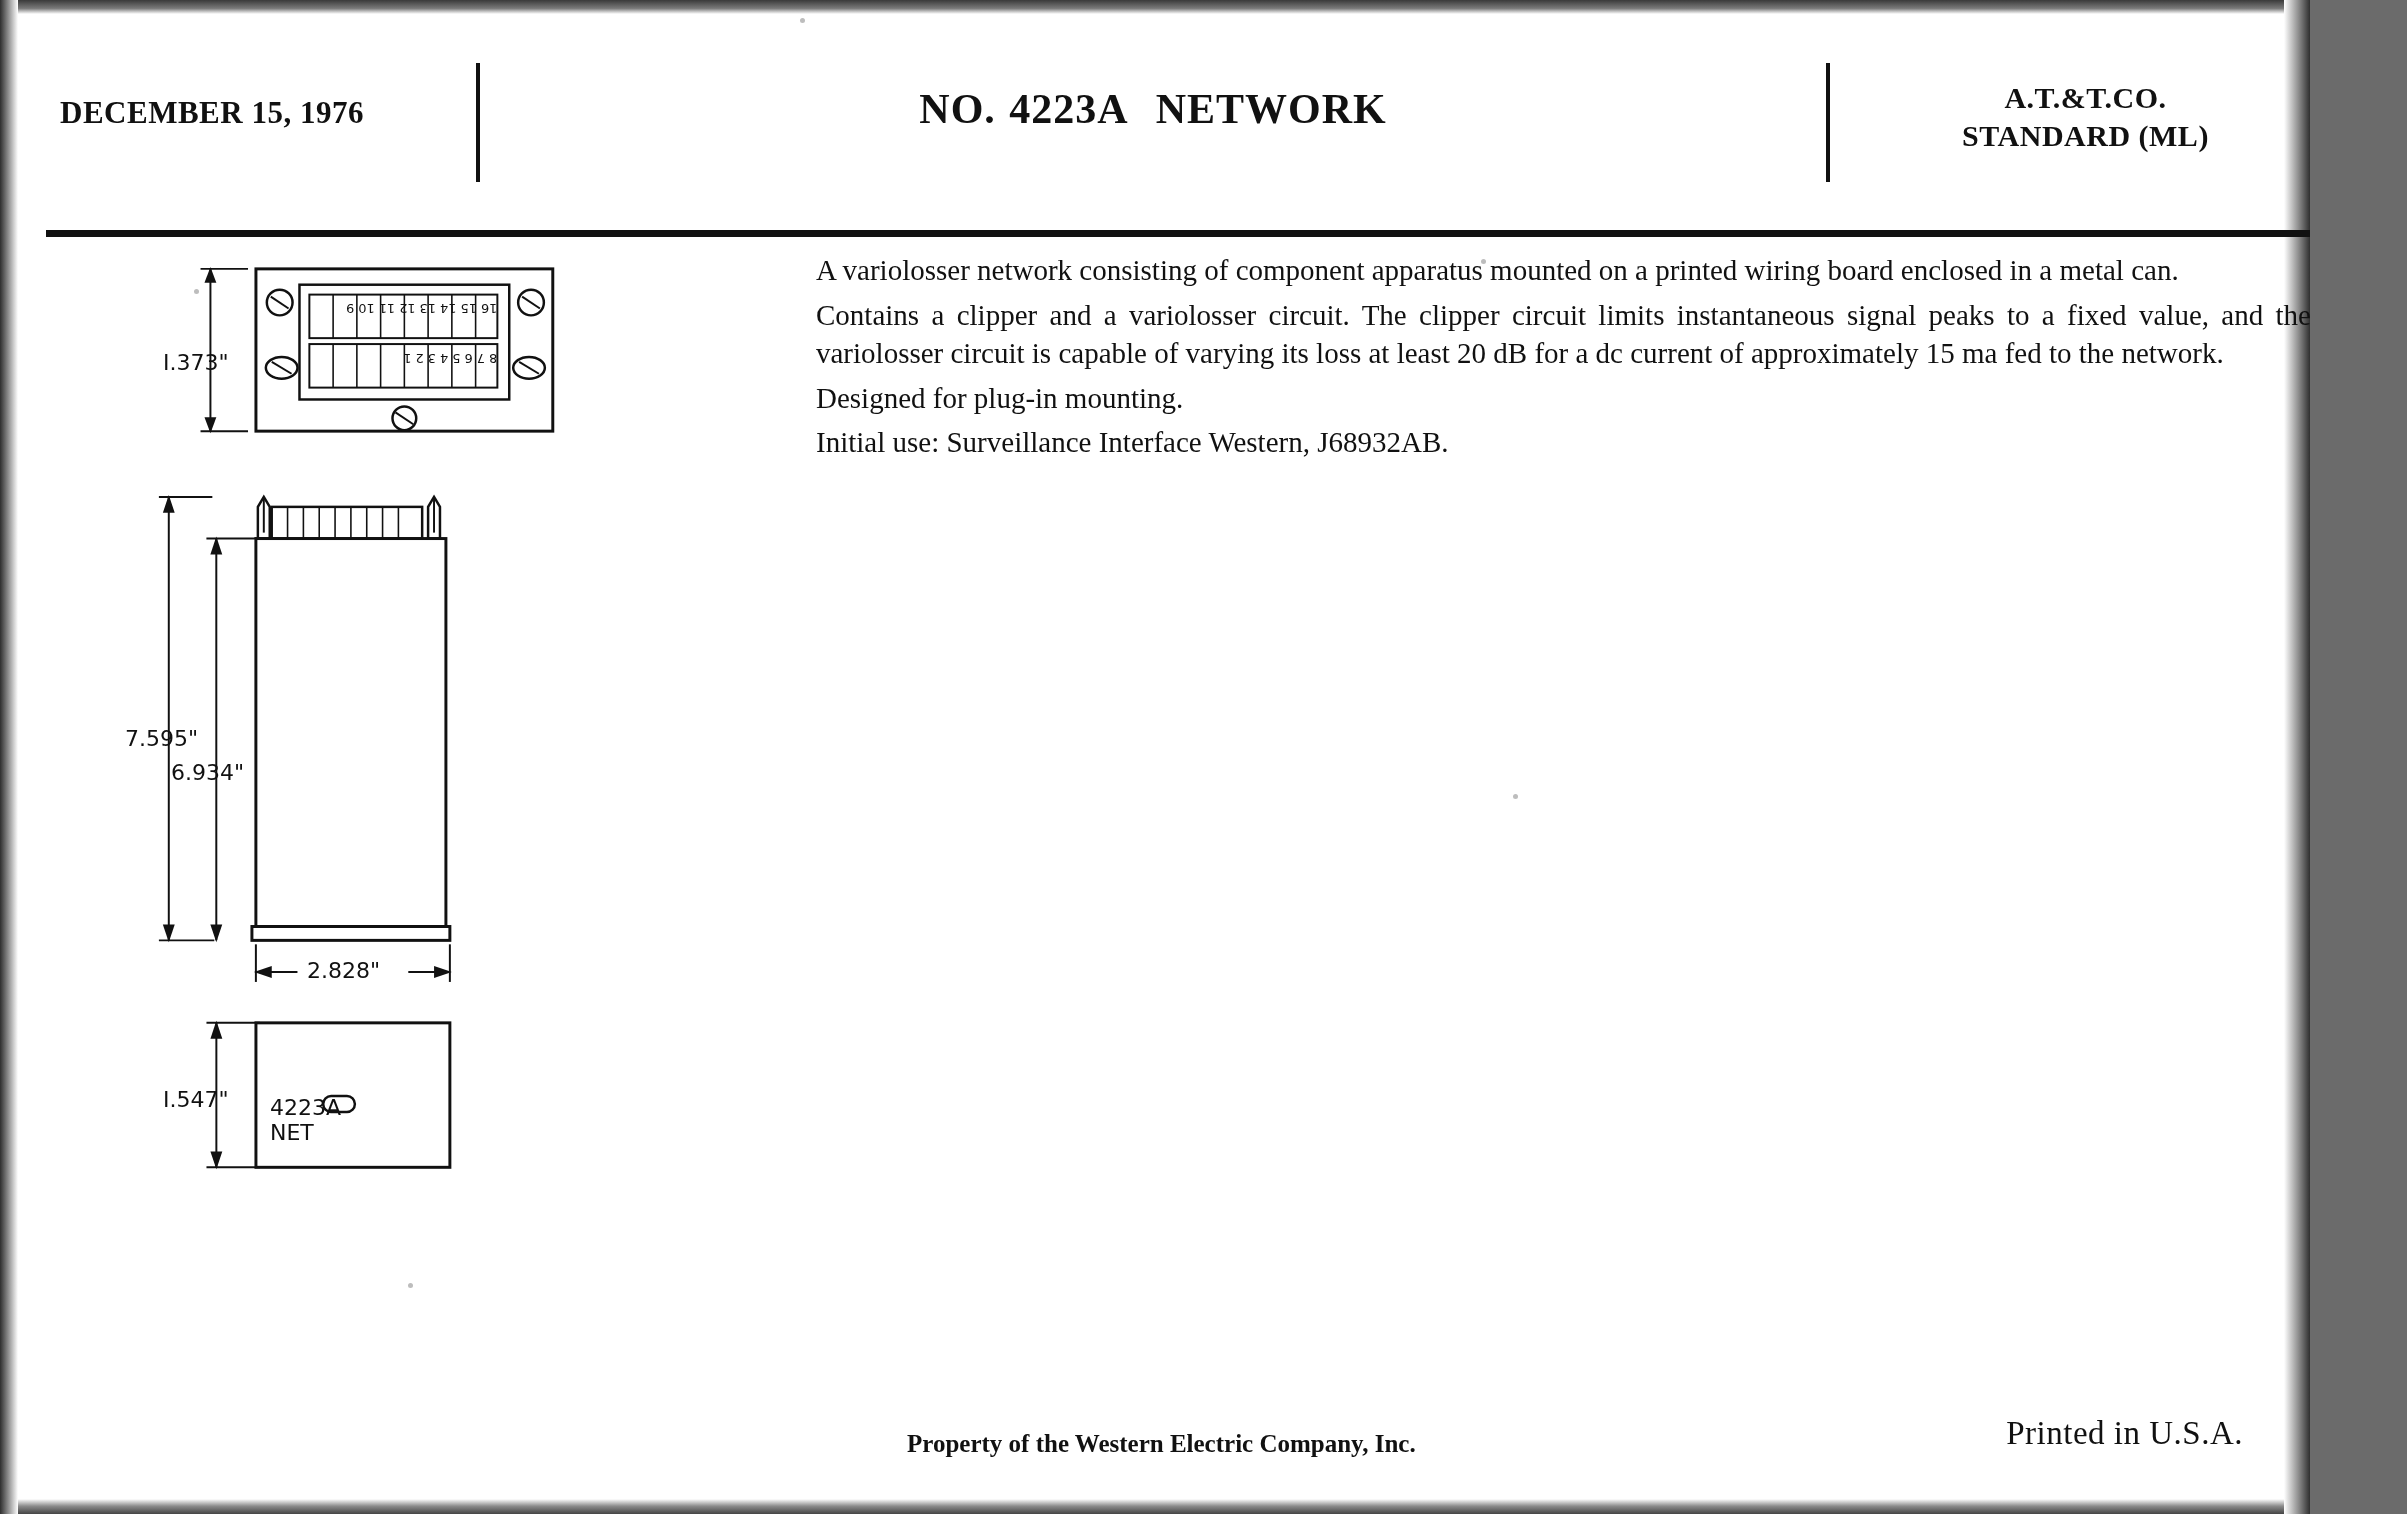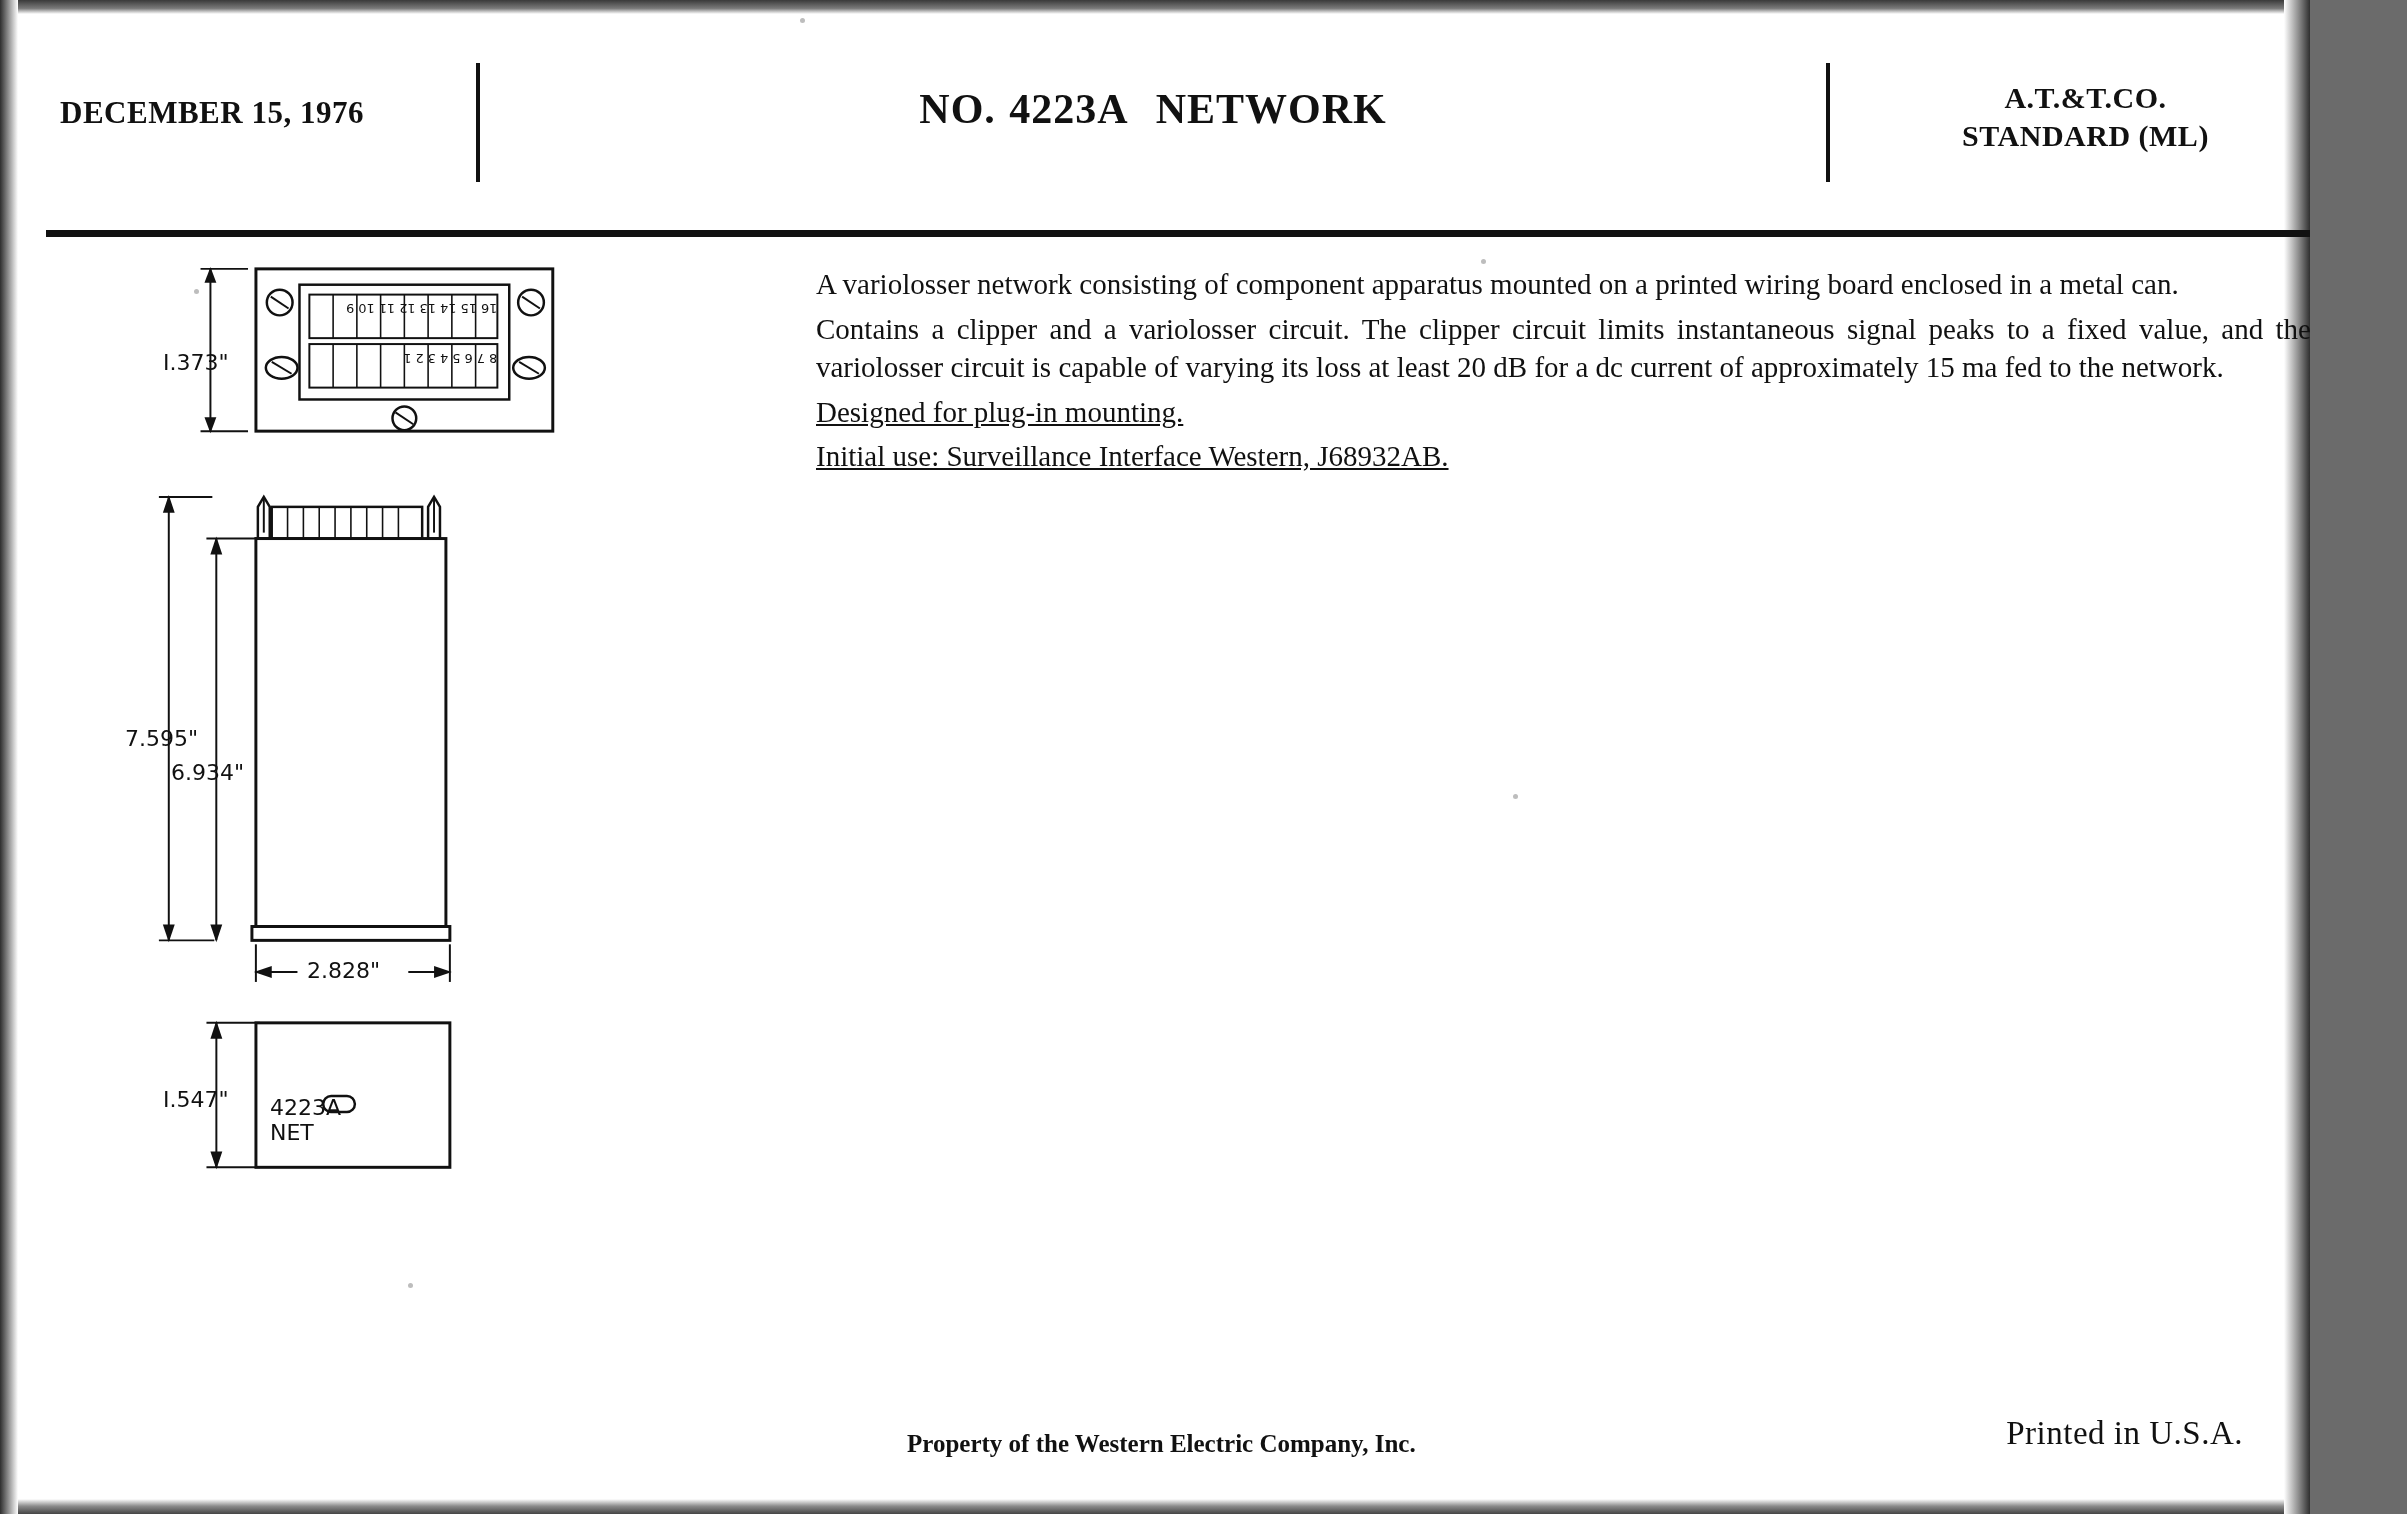--- a/index.html
+++ b/index.html
@@ -71,30 +71,30 @@
     letter-spacing: 0.5px;
   }
   .header-rule {
     position: absolute; left: 46px; top: 230px; width: 2295px; height: 7px;
     background: #111;
   }
 
   
   .body-col {
     position: absolute;
-    left: 816px; top: 265px; width: 1495px;
+    left: 816px; top: 251px; width: 1495px;
     font-size: 29px;
     line-height: 1.33;
   }
   .para {
     margin-bottom: 6px;
     text-align: justify;
     text-justify: inter-word;
   }
-  .para.nohang { padding-left: 0; text-decoration: underline; }
+  .para.nohang { padding-left: 0; }
 
   
   .drawings {
     position: absolute; left: 149px; top: 257px; width: 673px; height: 1049px;
   }
   .dim-text {
     position: absolute;
     font-family: "DejaVu Sans", sans-serif;
     font-size: 22px;
     color: #111;

